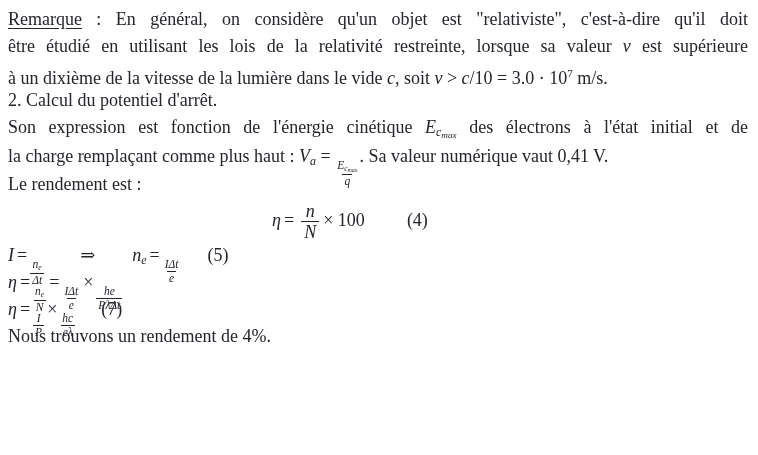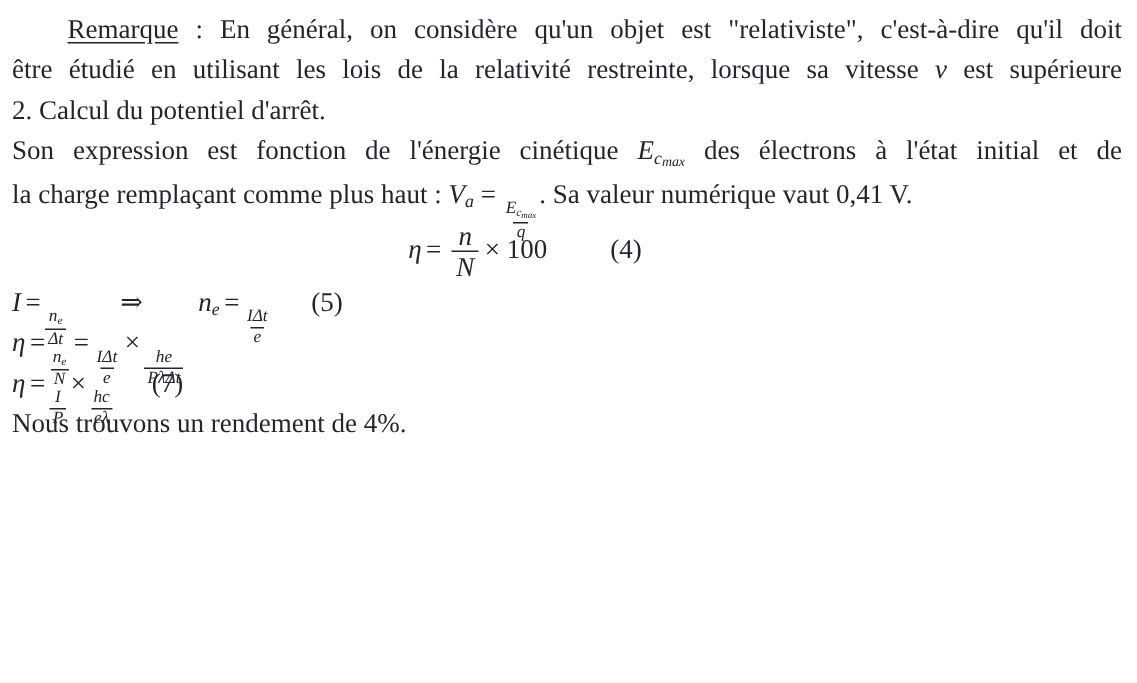--- a/index.html
+++ b/index.html
@@ -6,21 +6,21 @@
   body{
     width:758px;height:455px;overflow:hidden;
     font-family:"Liberation Serif","DejaVu Serif",serif;
     font-size:18px;color:#24242c;
   }
   .doc{padding:6px 10px 0 8px;width:740px;}
   .line{line-height:27px;height:27px;white-space:nowrap;}
   .para-just{text-align:justify;text-align-last:justify;white-space:normal;}
   .bold{font-weight:normal;}
   .it{font-style:italic;}
-  .ul{text-decoration:underline;text-underline-offset:3px;margin-left:37px;}
+  .ul{text-decoration:underline;text-underline-offset:3px;}
   sup{font-size:0.62em;}
   .s1{font-size:0.66em;vertical-align:-0.28em;}
   .s2{font-size:0.78em;vertical-align:-0.18em;}
   
   .frac{
     display:inline-flex;flex-direction:column;align-items:center;
     vertical-align:-0.62em;font-size:0.64em;line-height:1.12;
     font-style:italic;text-align:center;
   }
   .frac .den{border-top:1px solid #24242c;padding:0 2px;}
@@ -47,33 +47,35 @@
   .tag7{margin-left:26px;}
   .mx{margin:0 3px;}
 </style>
 </head>
 <body>
 
 <div class="doc">
 
   <div class="line para-just"><span class="ul">Remarque</span><span> : En général, on considère qu'un objet est "relativiste", c'est-à-dire qu'il doit</span></div>
 
-  <div class="line para-just"><span>être étudié en utilisant les lois de la relativité restreinte, lorsque sa vitesse </span><span class="it">v</span><span> est supérieure</span></div>
+  <div class="line para-just"><span>être étudié en utilisant les lois de la relativité restreinte, lorsque sa valeur </span><span class="it">v</span><span> est supérieure</span></div>
 
+  <div class="line"><span>à un dixième de la vitesse de la lumière dans le vide </span><span class="it">c</span><span>, soit </span><span class="it">v</span><span> &gt; </span><span class="it">c</span><span>/10 = 3.0 · 10</span><sup>7</sup><span> m/s.</span></div>
 
   <div class="line bold">2. Calcul du potentiel d'arrêt.</div>
 
   <div class="line para-just"><span>Son expression est fonction de l'énergie cinétique </span><span class="it">E</span><span class="s1 it"><span>c</span><span class="s2">max</span></span><span> des électrons à l'état initial et de</span></div>
 
   <div class="line" style="height:30px;line-height:30px;"><span>la charge remplaçant comme plus haut : </span><span class="it">V</span><span class="s1 it">a</span><span> = </span><span class="frac">
         <span class="num"><span>E</span><span class="s1"><span>c</span><span class="s2">max</span></span></span>
         <span class="den">q</span>
       </span><span>. Sa valeur numérique vaut </span><span class="bold">0,41 V</span><span>.</span></div>
 
 
+  <div class="line">Le rendement est :</div>
 
   <div class="eq-display"><span class="it">η</span><span class="mx">=</span><span class="bigfrac">
         <span class="num">n</span>
         <span class="den">N</span>
       </span><span>× 100</span><span class="tag4">(4)</span></div>
 
 
   <div class="line"><span class="it">I</span><span class="mx">=</span><span class="frac">
         <span class="num"><span>n</span><span class="s1">e</span></span>
         <span class="den">Δt</span>

